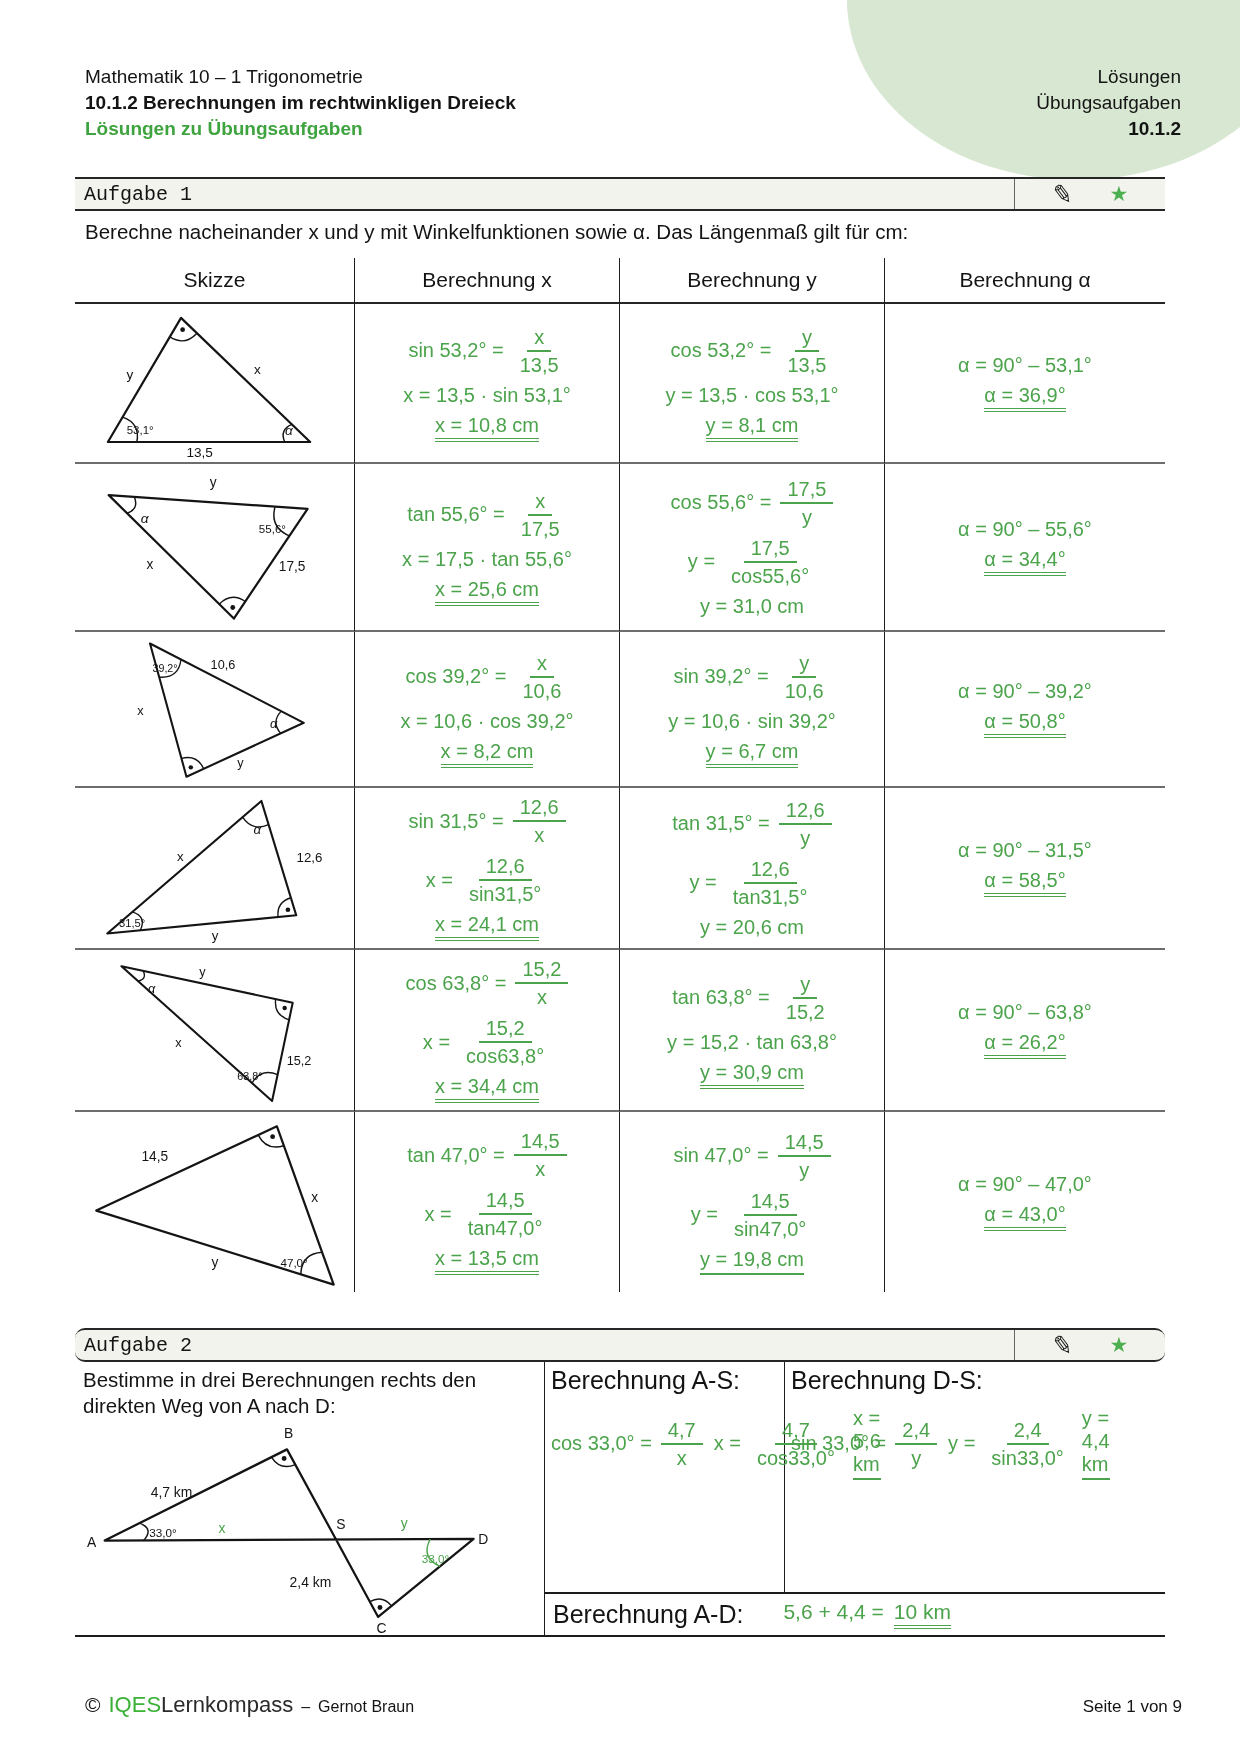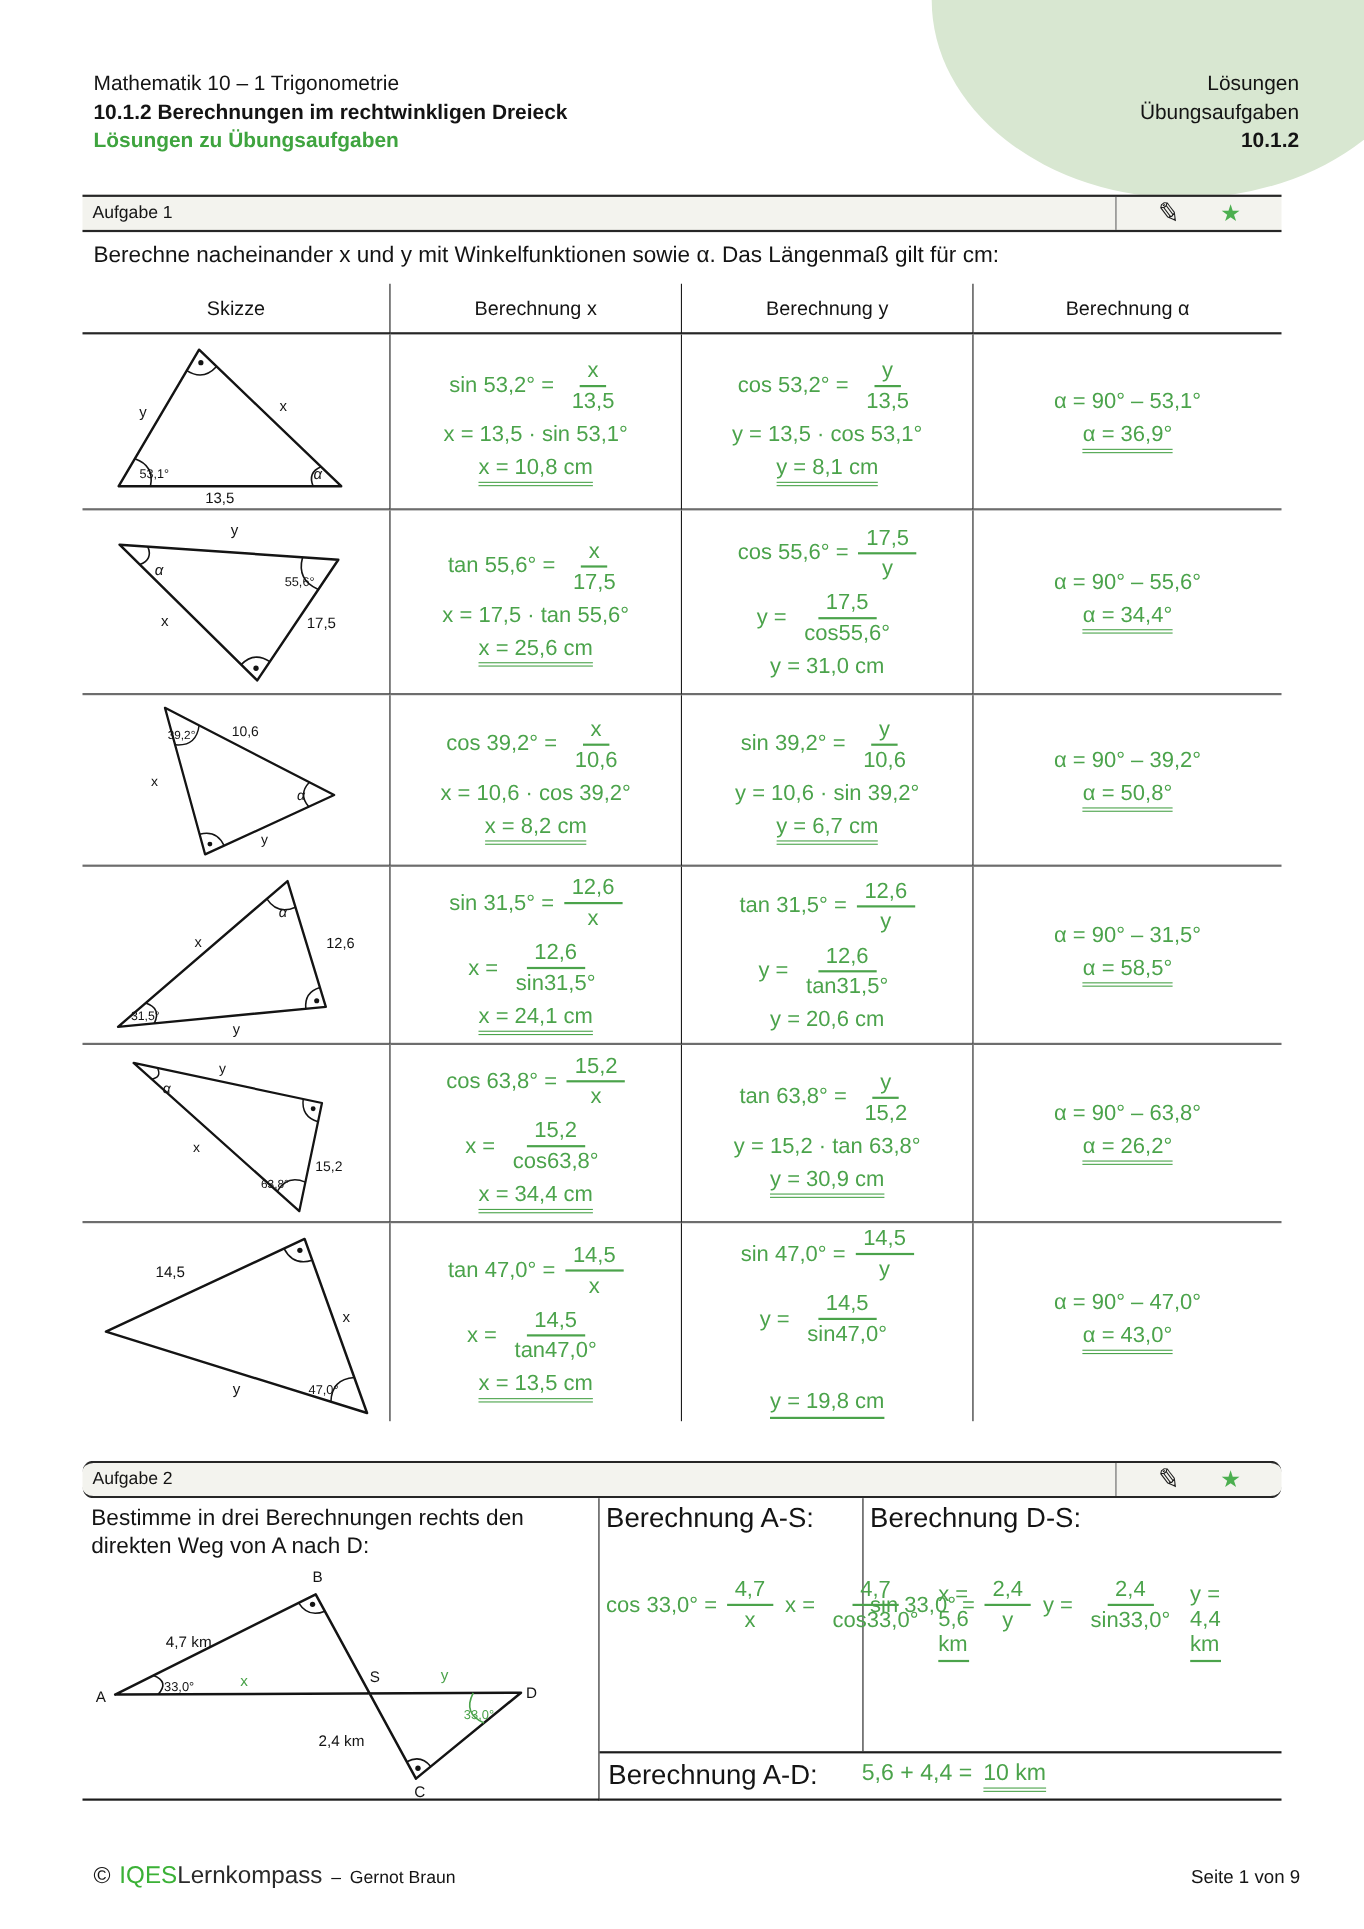--- a/index.html
+++ b/index.html
@@ -14,46 +14,46 @@
   .hdr { position:absolute; left:85px; top:64px; font-size:19px; line-height:26px; }
   .hdr .b { font-weight:bold; }
   .hdr .g { font-weight:bold; color:#3fa43f; }
   .corner { position:absolute; right:86px; top:64px; text-align:right; font-size:19px; line-height:26px; }
   .corner .b { font-weight:bold; }
 
   
   .bar { position:absolute; left:75px; width:1090px; height:34px; background:#f3f3ee;
          border-top:2px solid #262626; border-bottom:2.5px solid #262626;
          display:flex; align-items:stretch; box-sizing:border-box; }
-  .bar .btitle { flex:1; display:flex; align-items:center; padding-left:9px; font-size:16px; }
+  .bar .btitle { flex:1; display:flex; align-items:center; padding-left:9px; font-size:20px;font-family:Liberation Mono, monospace; }
   .bar .bicons { width:150px; border-left:1px solid #666; display:flex; align-items:center; justify-content:space-evenly; }
   .pencil { font-size:25px; color:#1a1a1a; transform:rotate(8deg); }
   .star { color:#4caf50; font-size:21px; }
 
   .intro1 { position:absolute; left:85px; top:220px; font-size:20.5px; }
 
   
   .t1 { position:absolute; left:75px; top:258px; width:1090px; display:grid;
         grid-template-columns:280px 265px 265px 280px;
         grid-template-rows:46px 160px 168px 156px 162px 162px 180px; }
   .t1 > div { box-sizing:border-box; display:flex; flex-direction:column; align-items:center;
               justify-content:center; gap:7px; border-bottom:2px solid #6d6d6d; overflow:hidden; }
   .t1 > div.br { border-right:1.5px solid #1c1c1c; }
-  .t1 > div.hd { font-size:18px; border-bottom:2.5px solid #262626; flex-direction:row;text-align:center; }
+  .t1 > div.hd { font-size:21px; border-bottom:2.5px solid #262626; flex-direction:row;text-align:center; }
   .t1 > div.lastrow { border-bottom:none; }
 
   .calc { color:#4ba34b; font-size:20px; }
   .eq { display:flex; align-items:center; }
   .pre { margin-right:9px; white-space:nowrap; }
   .frac { display:inline-flex; flex-direction:column; align-items:center; line-height:1.2; }
   .frac .num { padding:0 7px 1px; border-bottom:2px solid currentColor; }
   .frac .den { padding:1px 7px 0; }
   .res { padding-bottom:1px; }
   .dbl { border-bottom:4px double currentColor; }
-  .sgl { border-bottom:2px solid currentColor; padding-bottom:2px;margin-top:31px; }
+  .sgl { border-bottom:2px solid currentColor; padding-bottom:2px; }
 
   
   svg text { font-family:"Liberation Sans","DejaVu Sans",sans-serif; font-size:16px; fill:#141414; }
   svg text.sm { font-size:13.5px; }
   svg text.it { font-style:italic; }
   svg text.gr { fill:#4ba34b; }
   .tri { stroke:#141414; stroke-width:2.6; fill:none; stroke-linejoin:round; stroke-linecap:round; }
   .arc { stroke:#141414; stroke-width:1.7; fill:none; }
   .arcg { stroke:#4ba34b; stroke-width:1.7; fill:none; }
   .dot { fill:#141414; }

